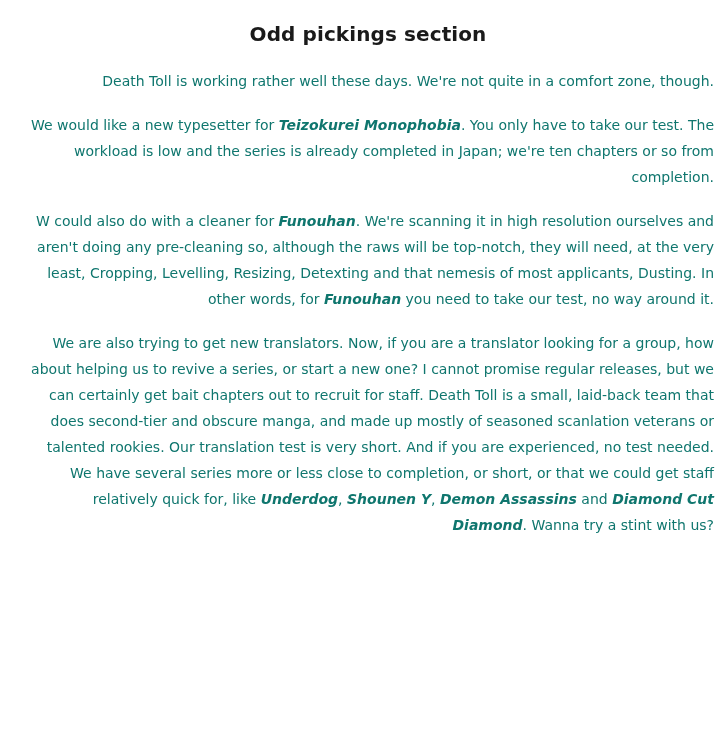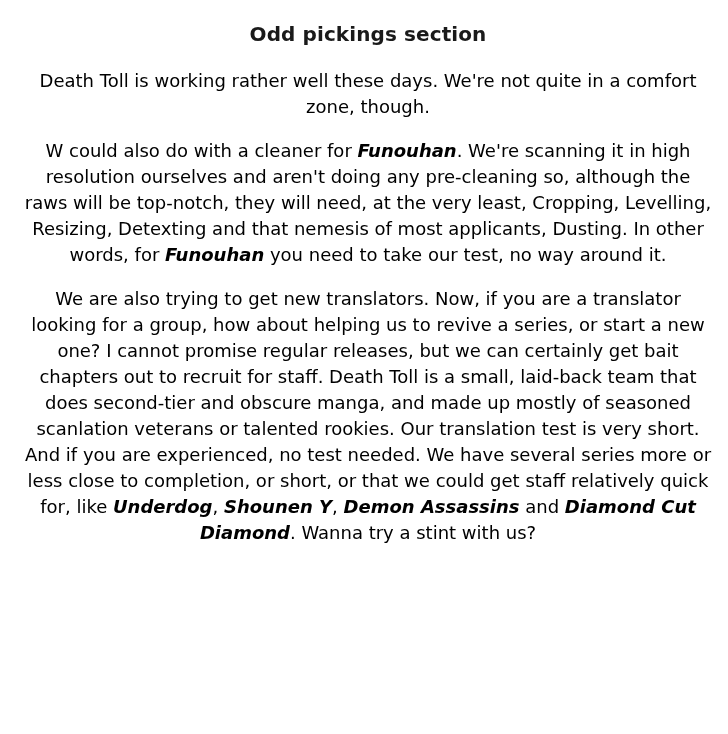--- a/index.html
+++ b/index.html
@@ -23,41 +23,42 @@
   }
   .doc-title {
     text-align: center;
     font-size: 20px;
     font-weight: bold;
     letter-spacing: 0.1px;
     margin: 8px 0 22px 0;
     color: #1a1a1a;
   }
   .para {
-    font-size: 18px;
+    font-size: 14px;
     line-height: 26px;
     margin: 0 0 18px 0;
-    text-align: center;
-    color: #000000;
+    text-align: right;
+    color: #0f766e;
     max-width: 700px;
   }
   .para b, .para .bi {
     font-weight: bold;
   }
   .bi {
     font-style: italic;
     font-weight: bold;
   }
 </style>
 </head>
 <body>
 
 <div class="page">
 
   <h1 class="doc-title">Odd pickings section</h1>
 
   <div id="body-paragraphs">
       <p class="para"><span>Death Toll is working rather well these days. We're not quite in a comfort zone, though.</span></p>
+      <p class="para"><span>We would like a new typesetter for </span><span class="bi">Teizokurei Monophobia</span><span>. You only have to take our test. The workload is low and the series is already completed in Japan; we're ten chapters or so from completion.</span></p>
       <p class="para"><span>W could also do with a cleaner for </span><span class="bi">Funouhan</span><span>. We're scanning it in high resolution ourselves and aren't doing any pre-cleaning so, although the raws will be top-notch, they will need, at the very least, Cropping, Levelling, Resizing, Detexting and that nemesis of most applicants, Dusting. In other words, for </span><span class="bi">Funouhan</span><span> you need to take our test, no way around it.</span></p>
       <p class="para"><span>We are also trying to get new translators. Now, if you are a translator looking for a group, how about helping us to revive a series, or start a new one? I cannot promise regular releases, but we can certainly get bait chapters out to recruit for staff. Death Toll is a small, laid-back team that does second-tier and obscure manga, and made up mostly of seasoned scanlation veterans or talented rookies. Our translation test is very short. And if you are experienced, no test needed. We have several series more or less close to completion, or short, or that we could get staff relatively quick for, like </span><span class="bi">Underdog</span><span>, </span><span class="bi">Shounen Y</span><span>, </span><span class="bi">Demon Assassins</span><span> and </span><span class="bi">Diamond Cut Diamond</span><span>. Wanna try a stint with us?</span></p>
     </div>
 
 </div>
 
 </body></html>

